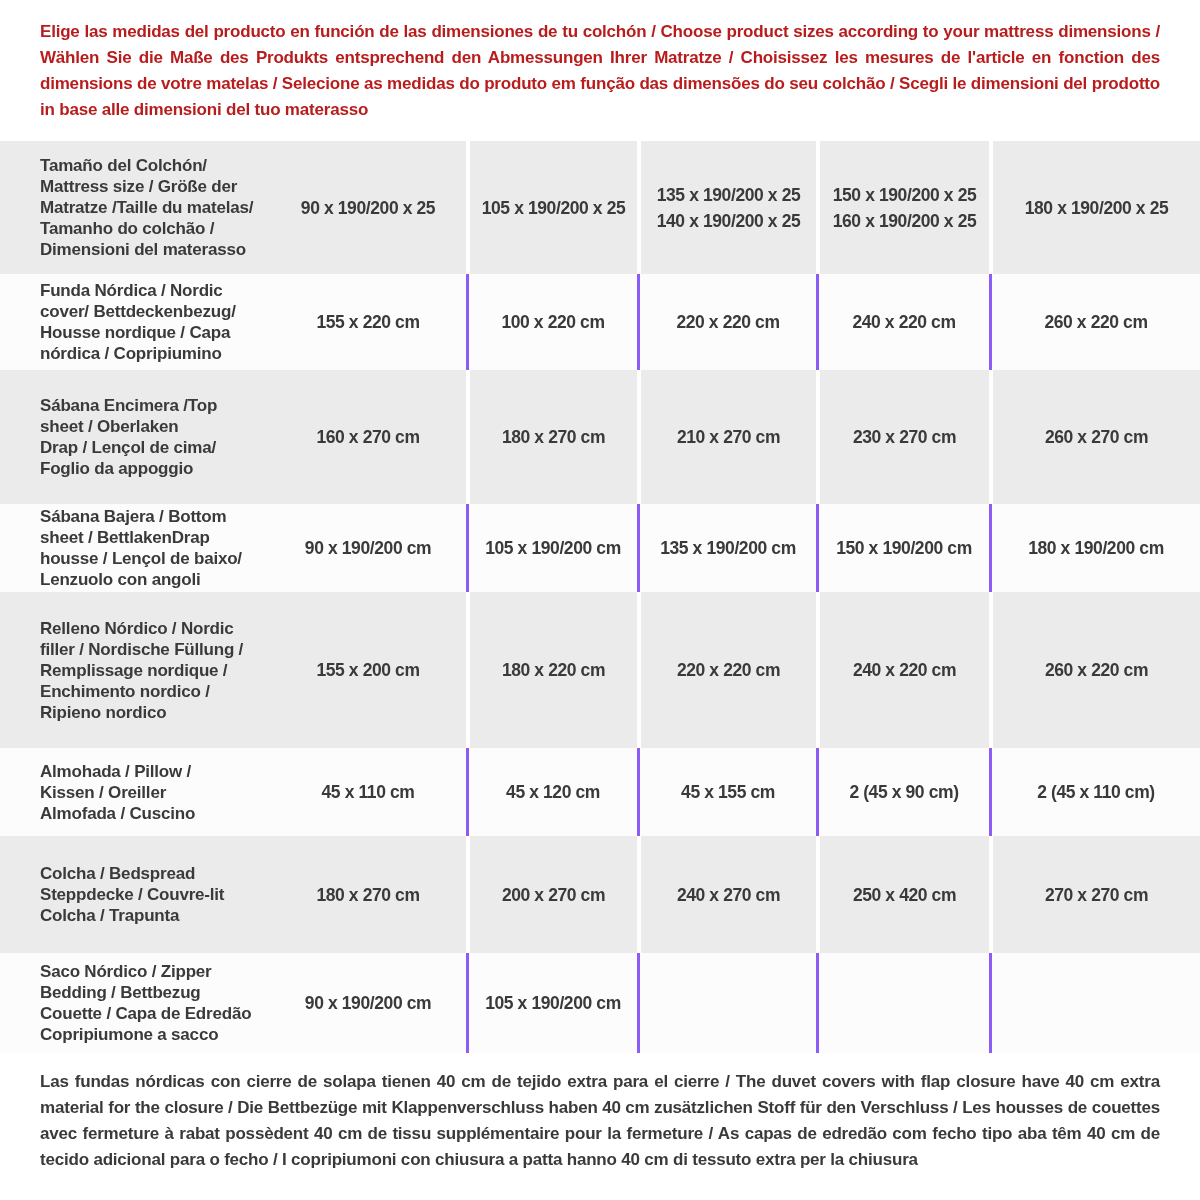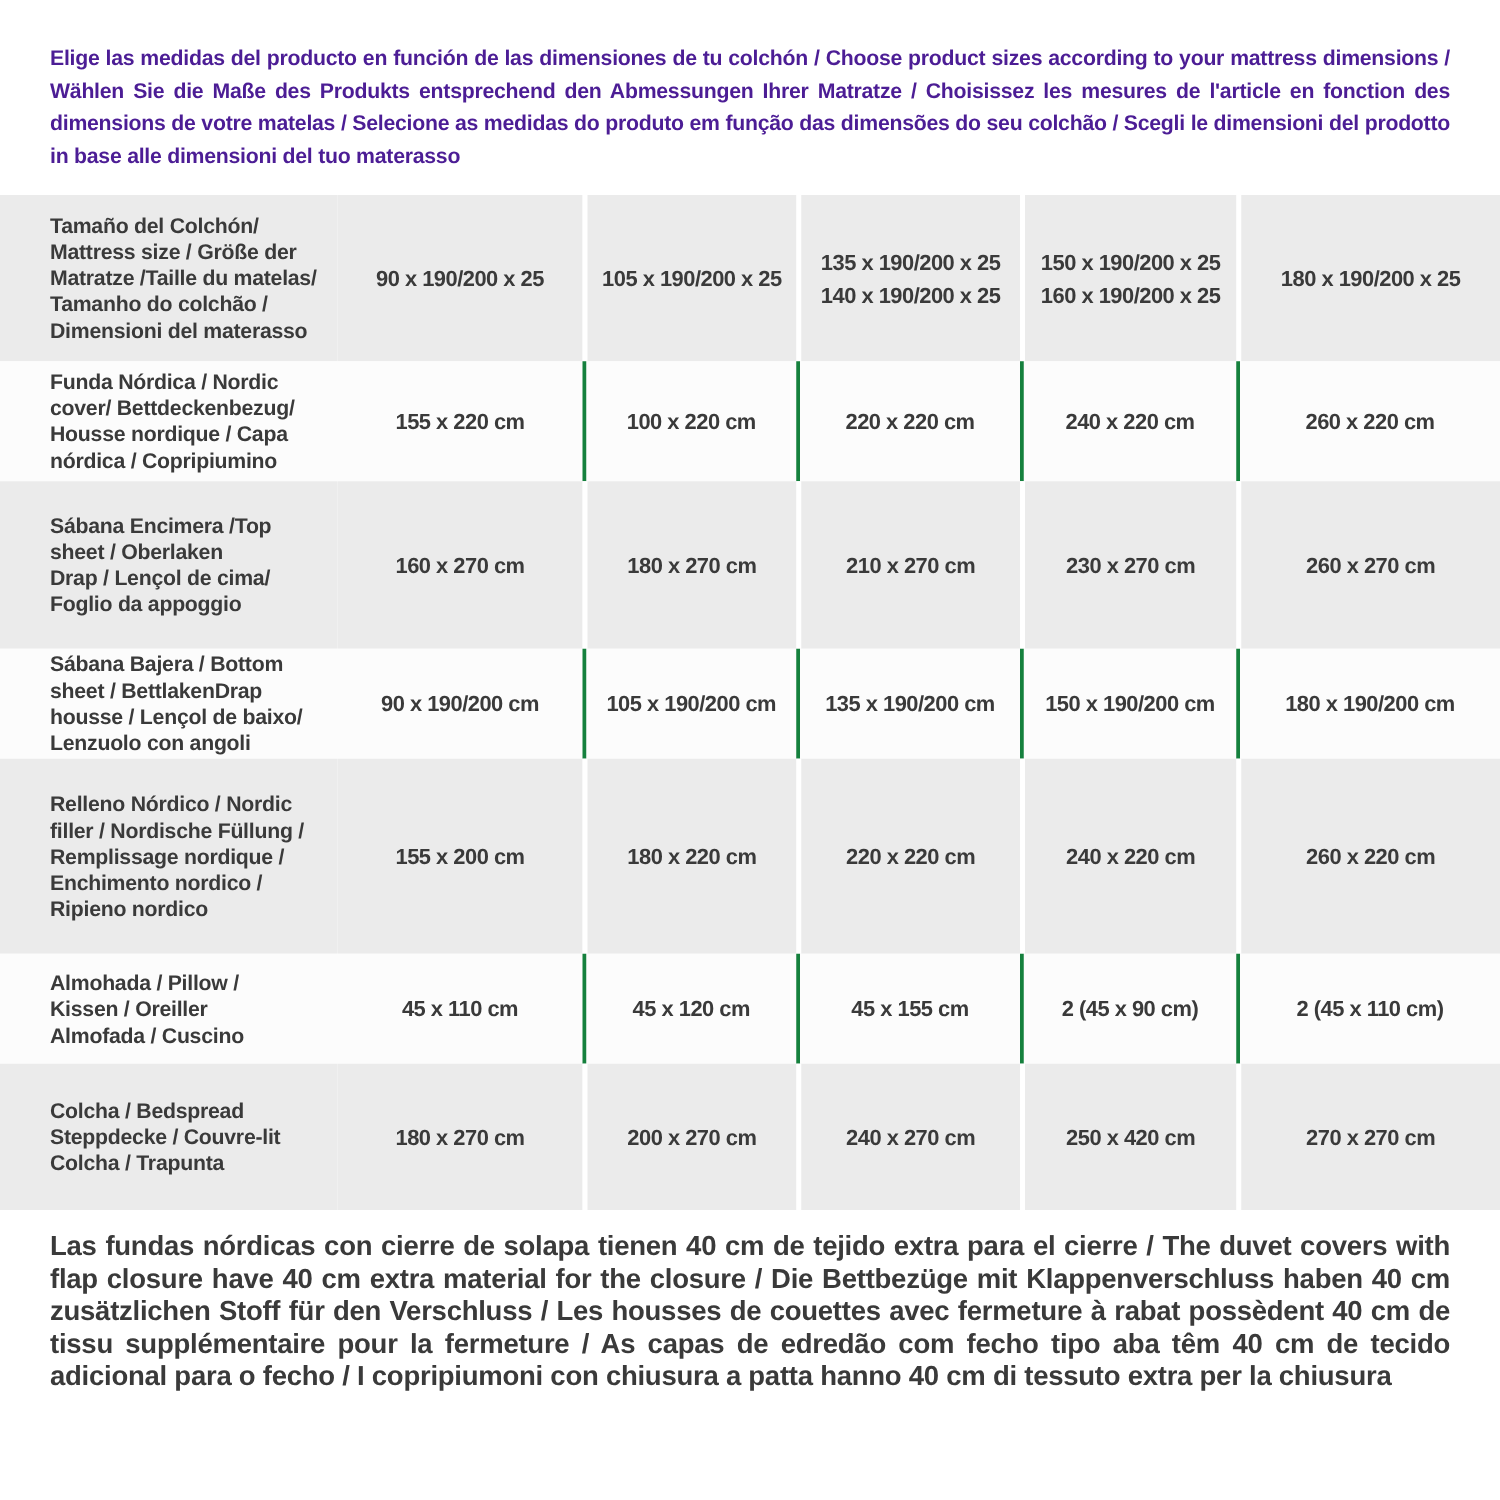--- a/index.html
+++ b/index.html
@@ -9,25 +9,25 @@
     width: 1200px;
     font-family: "Liberation Sans", sans-serif;
   }
   .page {
     width: 1200px;
     min-height: 1200px;
     background: #ffffff;
     overflow: hidden;
   }
   .intro {
-    margin: 34px 40px 0 40px;
+    margin: 19px 40px 0 40px;
     font-size: 17px;
     line-height: 26px;
     font-weight: bold;
-    color: #4c1d95;
+    color: #b91c1c;
     letter-spacing: -0.2px;
     text-align: justify;
   }
   table.size-table {
     width: 1200px;
     margin-top: 18px;
     border-collapse: separate;
     border-spacing: 0;
     table-layout: fixed;
   }
@@ -49,24 +49,24 @@
   td.val {
     text-align: center;
     font-size: 17.5px;
     line-height: 26px;
     letter-spacing: -0.4px;
     white-space: pre-line;
   }
   tr.gray td { background: #ebebeb; }
   tr.gray td.sep { border-left: 4px solid #ffffff; }
   tr.white td { background: #fcfcfc; }
-  tr.white td.sep { border-left: 3px solid #15803d; }
+  tr.white td.sep { border-left: 3px solid #8b5cf6; }
   .footer {
     margin: 16px 40px 30px 40px;
-    font-size: 22px;
+    font-size: 17px;
     line-height: 26px;
     font-weight: bold;
     color: #3a3a3a;
     letter-spacing: -0.2px;
     text-align: justify;
   }
 </style>
 </head>
 <body>
 
@@ -156,18 +156,29 @@
       <tr class="gray" style="height:117px">
         <td class="label">Colcha / Bedspread
 Steppdecke / Couvre-lit
 Colcha / Trapunta</td>
         <td class="val">180 x 270 cm</td>
         <td class="val sep">200 x 270 cm</td>
         <td class="val sep">240 x 270 cm</td>
         <td class="val sep">250 x 420 cm</td>
         <td class="val sep">270 x 270 cm</td>
       </tr>
+      <tr class="white" style="height:100px">
+        <td class="label">Saco Nórdico / Zipper
+Bedding / Bettbezug
+Couette / Capa de Edredão
+Copripiumone a sacco</td>
+        <td class="val">90 x 190/200 cm</td>
+        <td class="val sep">105 x 190/200 cm</td>
+        <td class="val sep"></td>
+        <td class="val sep"></td>
+        <td class="val sep"></td>
+      </tr>
     </tbody>
   </table>
 
   <p class="footer">Las fundas nórdicas con cierre de solapa tienen 40 cm de tejido extra para el cierre / The duvet covers with flap closure have 40 cm extra material for the closure / Die Bettbezüge mit Klappenverschluss haben 40 cm zusätzlichen Stoff für den Verschluss / Les housses de couettes avec fermeture à rabat possèdent 40 cm de tissu supplémentaire pour la fermeture / As capas de edredão com fecho tipo aba têm 40 cm de tecido adicional para o fecho / I copripiumoni con chiusura a patta hanno 40 cm di tessuto extra per la chiusura</p>
 
 </div>
 
 </body></html>

